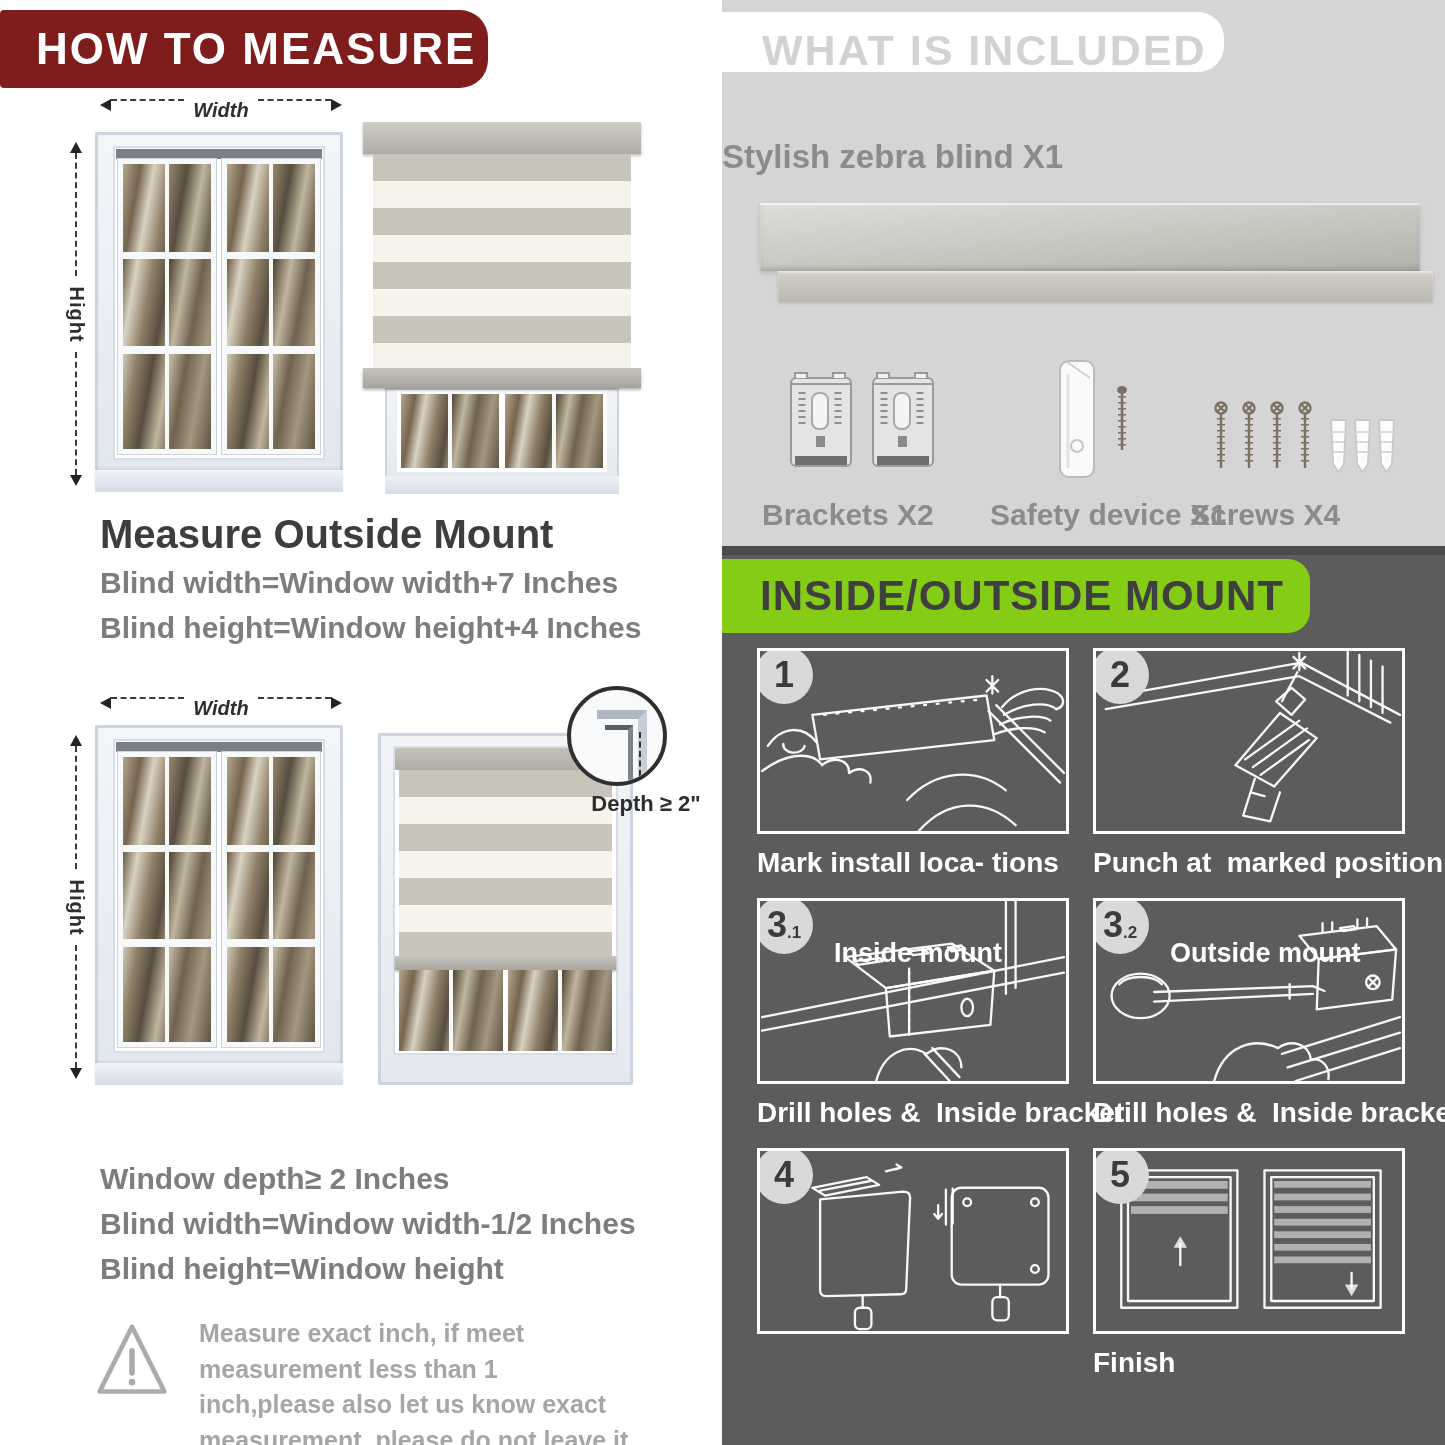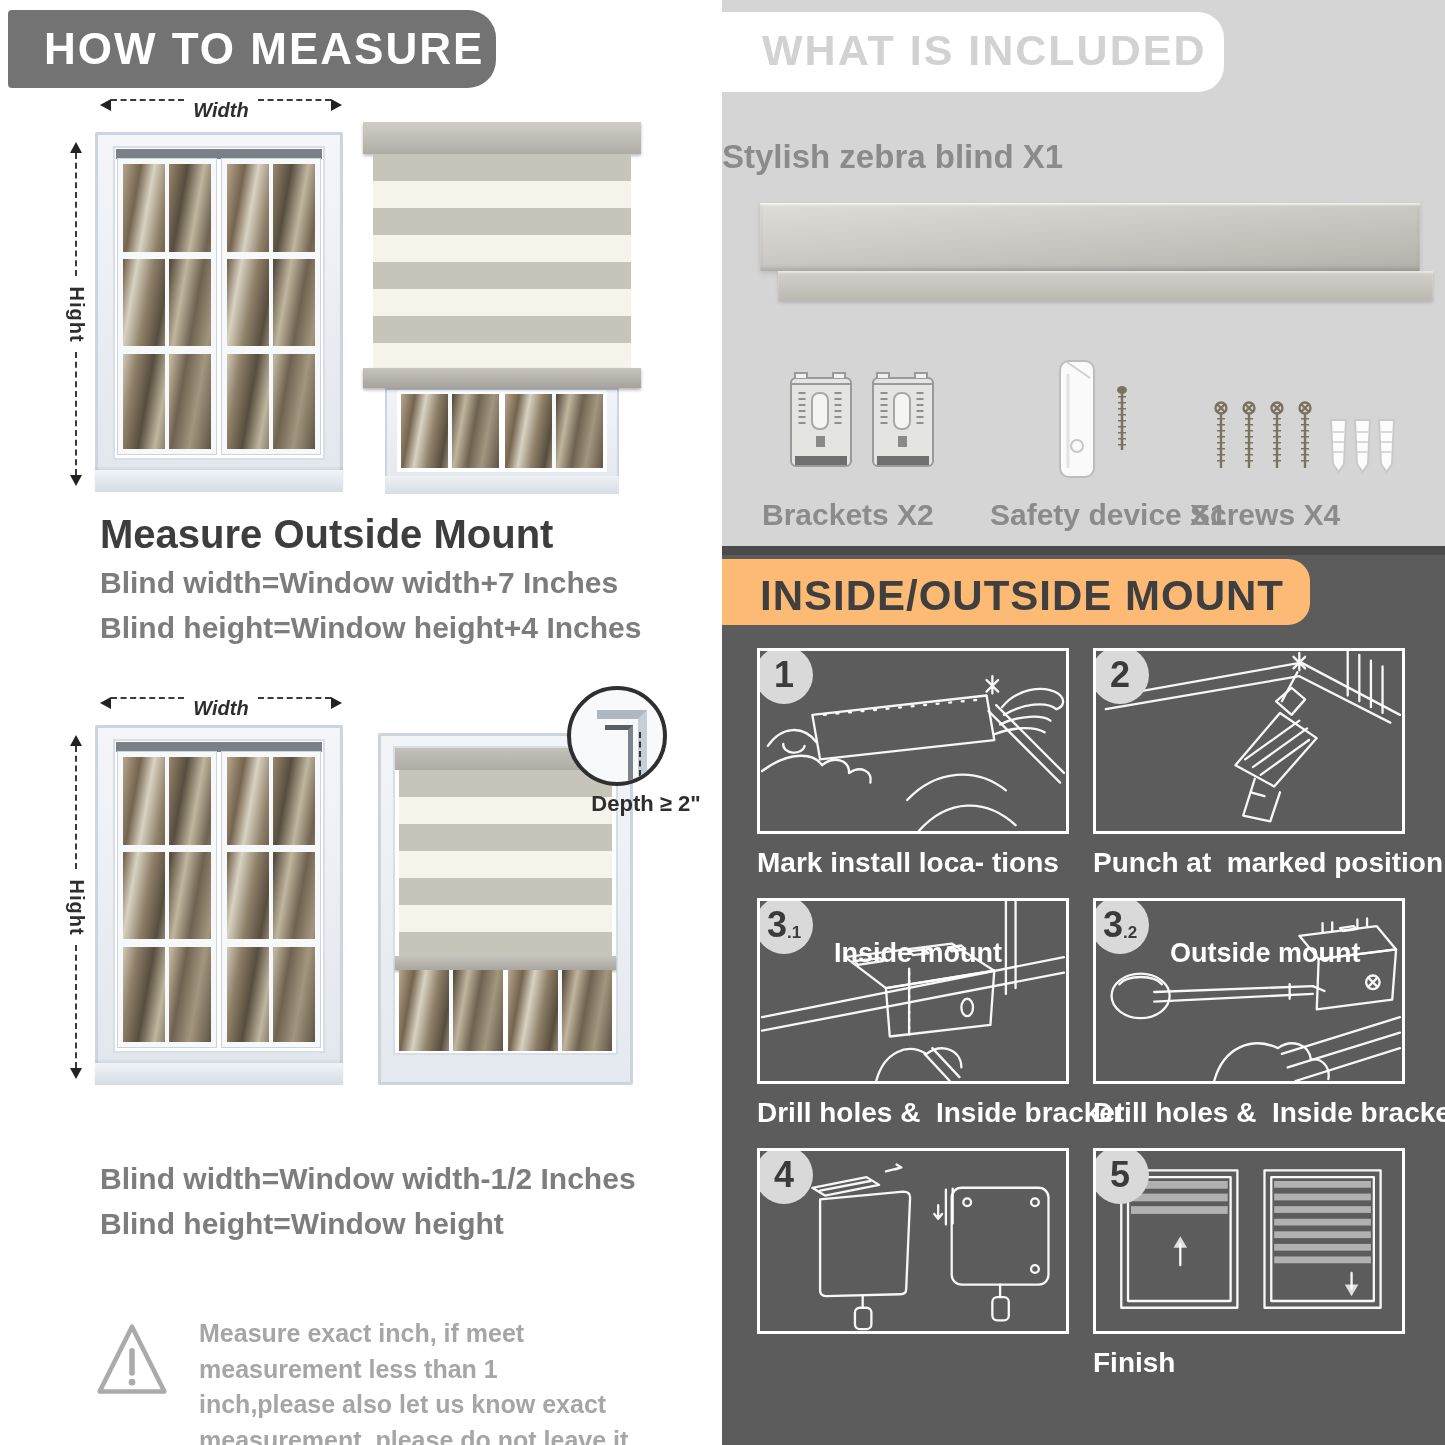--- a/index.html
+++ b/index.html
@@ -5,22 +5,22 @@
   * { box-sizing: border-box; margin: 0; padding: 0; }
   html, body { background: #ffffff; }
   .page {
     position: relative; width: 1445px; height: 1445px;
     background: #ffffff; overflow: hidden;
     font-family: "Liberation Sans", sans-serif;
   }
 
   
   .howto-bar {
-    position: absolute; left: 8px; top: 10px; width: 488px; height: 78px;
-    background: #737373; border-radius: 4px 28px 28px 4px;
+    position: absolute; left: 0; top: 10px; width: 488px; height: 78px;
+    background: #7f1d1d; border-radius: 4px 28px 28px 4px;
     color: #ffffff; font-size: 44px; font-weight: 800; letter-spacing: 2px;
     line-height: 78px; padding-left: 36px; white-space: nowrap;
   }
   .sec-heading {
     position: absolute; left: 100px; color: #3d3d3d;
     font-size: 40px; font-weight: 800; white-space: nowrap;
   }
   .spec-lines { position: absolute; left: 100px; }
   .spec-lines div {
     font-size: 30px; font-weight: 700; color: #7d7d7d;
@@ -94,21 +94,21 @@
   .callout .c2 { position: absolute; left: 34px; top: 35px; right: 30px; bottom: -12px; border-top: 5px solid #5a5f66; border-right: 5px solid #7d848c; }
   .callout .cd { position: absolute; right: 22px; top: 42px; bottom: 6px; border-right: 2px dashed #333; }
   .depth-label { position: absolute; font-size: 22px; font-weight: 800; color: #2e2e2e; white-space: nowrap; }
 
   .warn-wrap { position: absolute; left: 95px; top: 1316px; width: 545px; display: flex; gap: 30px; align-items: flex-start; }
   .warn-text { flex: 1; font-size: 25px; font-weight: 700; color: #a6a6a6; line-height: 1.42; }
 
   
   .inc { position: absolute; left: 722px; top: 0; width: 723px; height: 546px; background: #d5d5d5; }
   .inc-bar {
-    position: absolute; top: 12px; left: 0; width: 502px; height: 80px;
+    position: absolute; top: 12px; left: 0; width: 502px; height: 60px;
     background: #ffffff; border-radius: 0 26px 26px 0;
     color: #d2d2d2; font-size: 43px; font-weight: 800; letter-spacing: 2px;
     line-height: 76px; padding-left: 40px; white-space: nowrap;
   }
   .inc-title { position: absolute; top: 138px; left: 0; width: 100%; font-size: 33px; font-weight: 700; color: #8b8b8b; }
   .cassette-main {
     position: absolute; left: 38px; top: 203px; width: 660px; height: 68px;
     background: linear-gradient(175deg, #deddd8 0%, #cbcac4 45%, #b3b2aa 100%);
     box-shadow: inset 0 2px 2px rgba(255,255,255,.7), inset 0 -3px 4px rgba(0,0,0,.15), 0 2px 5px rgba(0,0,0,.12);
   }
@@ -118,22 +118,22 @@
     box-shadow: inset 0 2px 2px rgba(255,255,255,.5), 0 2px 3px rgba(0,0,0,.15);
   }
   .part { position: absolute; top: 356px; text-align: left; }
   .part .img { height: 128px; display: flex; align-items: flex-end; justify-content: center; }
   .part .lbl { margin-top: 14px; font-size: 30px; font-weight: 700; color: #8b8b8b; white-space: nowrap; }
 
   
   .mnt { position: absolute; left: 722px; top: 546px; width: 723px; height: 899px; background: #5c5c5c; }
   .mnt::before { content: ""; position: absolute; top: 0; left: 0; right: 0; height: 9px; background: #4b4b4b; }
   .mnt-bar {
-    position: absolute; top: 13px; left: 0; width: 588px; height: 66px;
-    background: #fdba74; border-radius: 0 22px 22px 0;
+    position: absolute; top: 13px; left: 0; width: 588px; height: 74px;
+    background: #84cc16; border-radius: 0 22px 22px 0;
     color: #3f3f3f; font-size: 42px; font-weight: 800; letter-spacing: 1px;
     line-height: 74px; padding-left: 38px; white-space: nowrap;
   }
   .steps { position: absolute; left: 35px; top: 102px; display: grid; grid-template-columns: 312px 312px; column-gap: 24px; row-gap: 19px; }
   .panel { position: relative; width: 312px; height: 186px; border: 3px solid #ffffff; overflow: hidden; }
   .panel svg { position: absolute; inset: 0; width: 100%; height: 100%; }
   .lineart path, .lineart line, .lineart rect, .lineart circle, .lineart ellipse, .lineart polyline {
     fill: none; stroke: #ffffff; stroke-width: 2.4; stroke-linecap: round; stroke-linejoin: round; opacity: .95;
   }
   .lineart .fillw { fill: rgba(255,255,255,.55); stroke: none; }
@@ -240,20 +240,21 @@
     </div>
   </div>
   <div class="callout" style="left:567px; top:686px;">
     <div class="c1"></div>
     <div class="c2"></div>
     <div class="cd"></div>
   </div>
   <div class="depth-label" style="left:566px; top:791px; width:160px; text-align:center;">Depth ≥ 2"</div>
 
   <div class="spec-lines" style="top:1162px;">
+    <div>Window depth≥ 2 Inches</div>
     <div>Blind width=Window width-1/2 Inches</div>
     <div>Blind height=Window height</div>
   </div>
 
   <div class="warn-wrap">
     <svg width="74" height="88" viewBox="0 0 80 90">
       <path d="M40,9 L75,79 L5,79 Z" fill="none" stroke="#ababab" stroke-width="5" stroke-linejoin="round"></path>
       <line x1="40" y1="35" x2="40" y2="59" stroke="#ababab" stroke-width="6" stroke-linecap="round"></line>
       <circle cx="40" cy="69" r="3.6" fill="#ababab"></circle>
     </svg>

